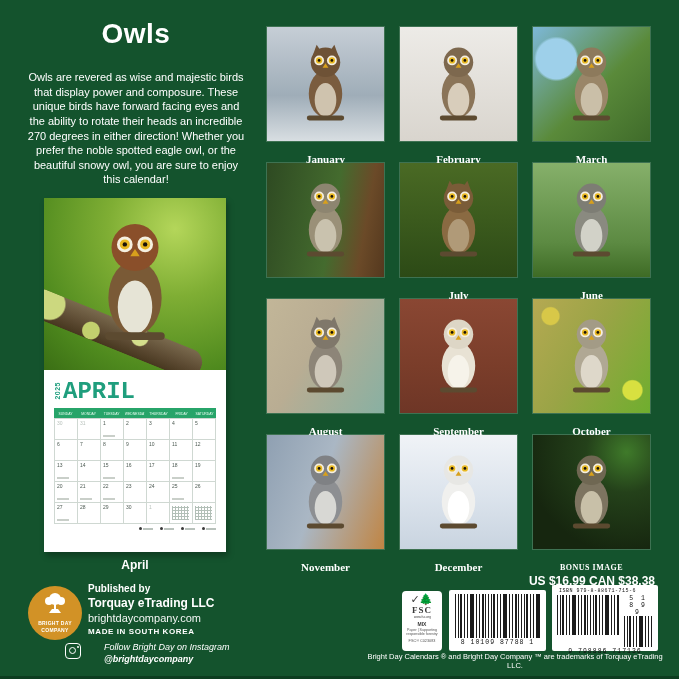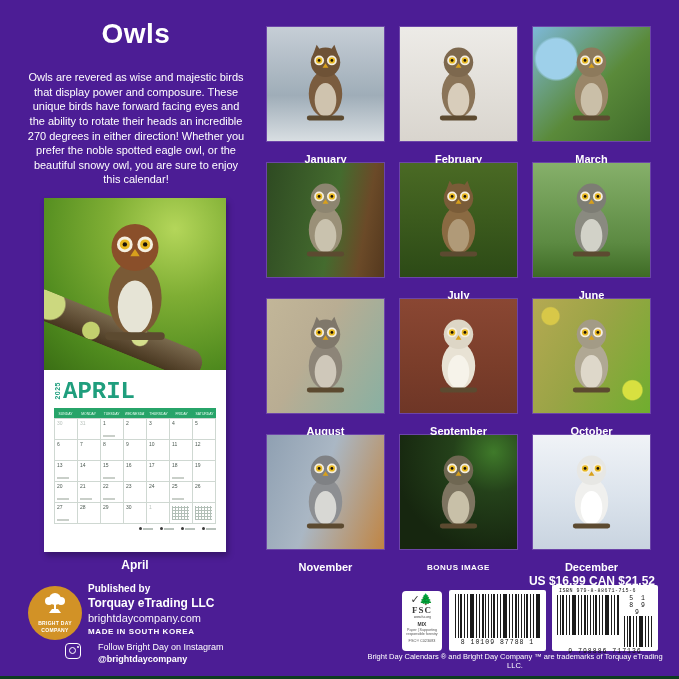--- a/index.html
+++ b/index.html
@@ -1,17 +1,17 @@
 <!DOCTYPE html>
 <html><head>
 <meta charset="utf-8">
 <style>
   html,body{margin:0;padding:0;}
   body{font-family:"Liberation Sans",sans-serif;}
-  #canvas{position:relative;width:679px;height:679px;background:#4c1d95;overflow:hidden;}
+  #canvas{position:relative;width:679px;height:679px;background:#14532d;overflow:hidden;}
   #bottom-edge{position:absolute;left:0;bottom:0;width:679px;height:3px;background:#0d3d20;}
 
   
   .page-title{position:absolute;left:28px;top:18px;width:216px;text-align:center;
     color:#fff;font-size:28px;font-weight:bold;letter-spacing:.5px;}
   .description{position:absolute;left:26px;top:70px;width:220px;text-align:center;
     color:#fff;font-size:11px;line-height:1.33;font-weight:500;}
 
   
   .mockup{position:absolute;left:44px;top:198px;width:182px;box-shadow:2px 4px 6px rgba(0,0,0,.28);}
@@ -51,36 +51,36 @@
     color:#fff;font-weight:bold;font-size:12px;}
 
   
   #months-grid{position:absolute;left:267px;top:27px;display:grid;
     grid-template-columns:repeat(3,117px);column-gap:16px;}
   .tile{width:117px;height:136px;}
   .thumb{width:117px;height:114px;overflow:hidden;position:relative;
     box-shadow:0 0 0 1px rgba(255,255,255,.18);}
   .thumb svg{position:absolute;left:29px;top:13px;width:59px;height:88px;}
   .tile-label{height:36px;display:flex;align-items:center;justify-content:center;
-    color:#fff;font-weight:bold;font-size:11px;}
+    color:#fff;font-weight:bold;font-size:11px;font-family:Liberation Serif, serif;}
   .tile-label.small{font-size:8px;letter-spacing:.5px;}
 
   
   .badge{position:absolute;left:28px;top:586px;width:54px;height:54px;border-radius:50%;
     background:#d29226;display:flex;flex-direction:column;align-items:center;
     justify-content:flex-end;padding-bottom:7px;box-sizing:border-box;}
   .badge svg{position:absolute;top:6px;left:15px;width:24px;height:22px;}
   .badge-text{color:#fff;font-size:5px;font-weight:bold;text-align:center;line-height:1.3;
     letter-spacing:.3px;}
   .pubtext{position:absolute;left:88px;top:583px;color:#fff;}
   .pub-by{font-size:10px;font-weight:bold;line-height:1.25;}
   .pub-co{font-size:12px;font-weight:bold;line-height:1.25;}
   .pub-web{font-size:11px;font-weight:400;line-height:1.3;opacity:.95;}
   .pub-made{font-size:8px;font-weight:bold;letter-spacing:.6px;margin-top:2px;}
-  .insta{position:absolute;left:65px;top:641px;display:flex;gap:17px;color:#fff;}
+  .insta{position:absolute;left:65px;top:641px;display:flex;gap:23px;color:#fff;font-style:italic;}
   .ig-icon{width:14px;height:14px;border:1.6px solid #fff;border-radius:4px;position:relative;
     margin-top:2px;}
   .ig-icon::before{content:"";position:absolute;left:3.2px;top:3.2px;width:5px;height:5px;
     border:1.4px solid #fff;border-radius:50%;}
   .ig-icon::after{content:"";position:absolute;right:1.5px;top:1.5px;width:2px;height:2px;
     border-radius:50%;background:#fff;}
   .ig-l1{font-size:9px;line-height:1.35;}
   .ig-l2{font-size:9px;font-weight:bold;line-height:1.35;}
 
   
@@ -459,56 +459,56 @@
             <circle cx="36.5" cy="18" r="3.2" fill="#e8b820"></circle>
   <circle cx="23.5" cy="18" r="1.4" fill="#1a1208"></circle>
             <circle cx="36.5" cy="18" r="1.4" fill="#1a1208"></circle>
   <path d="M30 21 L27 25.5 L33 25.5 Z" fill="#d8a01c"></path>
   <rect x="11" y="74" width="38" height="5" rx="2.5" fill="#5c4a30"></rect>
           </svg>
         </div>
         <div class="tile-label">November</div>
       </div>
       <div class="tile">
+        <div class="thumb" style="background: linear-gradient(rgb(240, 243, 247) 0%, rgb(219, 227, 236) 55%, rgb(201, 212, 224) 100%);">
+          <svg viewBox="0 0 60 84">
+
+  <ellipse cx="30" cy="52" rx="17" ry="24" fill="#f0f0ee"></ellipse>
+  <ellipse cx="30" cy="58" rx="11" ry="17" fill="#ffffff"></ellipse>
+  <circle cx="30" cy="20" r="15" fill="#e7e7e4"></circle>
+  <circle cx="23.5" cy="18" r="5" fill="#f5efe0"></circle>
+            <circle cx="36.5" cy="18" r="5" fill="#f5efe0"></circle>
+  <circle cx="23.5" cy="18" r="3.2" fill="#e8b820"></circle>
+            <circle cx="36.5" cy="18" r="3.2" fill="#e8b820"></circle>
+  <circle cx="23.5" cy="18" r="1.4" fill="#1a1208"></circle>
+            <circle cx="36.5" cy="18" r="1.4" fill="#1a1208"></circle>
+  <path d="M30 21 L27 25.5 L33 25.5 Z" fill="#d8a01c"></path>
+  <rect x="11" y="74" width="38" height="5" rx="2.5" fill="#5c4a30"></rect>
+          </svg>
+        </div>
+        <div class="tile-label">December</div>
+      </div>
+      <div class="tile">
         <div class="thumb" style="background: radial-gradient(circle at 80% 15%, rgb(63, 122, 42) 0%, rgb(36, 65, 26) 30%, rgb(22, 38, 15) 75%);">
           <svg viewBox="0 0 60 84">
 
   <ellipse cx="30" cy="52" rx="17" ry="24" fill="#7d7460"></ellipse>
   <ellipse cx="30" cy="58" rx="11" ry="17" fill="#c8c0a8"></ellipse>
   <circle cx="30" cy="20" r="15" fill="#6f6752"></circle>
   <circle cx="23.5" cy="18" r="5" fill="#f5efe0"></circle>
             <circle cx="36.5" cy="18" r="5" fill="#f5efe0"></circle>
   <circle cx="23.5" cy="18" r="3.2" fill="#e8b820"></circle>
             <circle cx="36.5" cy="18" r="3.2" fill="#e8b820"></circle>
   <circle cx="23.5" cy="18" r="1.4" fill="#1a1208"></circle>
             <circle cx="36.5" cy="18" r="1.4" fill="#1a1208"></circle>
   <path d="M30 21 L27 25.5 L33 25.5 Z" fill="#d8a01c"></path>
   <rect x="11" y="74" width="38" height="5" rx="2.5" fill="#5c4a30"></rect>
           </svg>
         </div>
         <div class="tile-label small">BONUS IMAGE</div>
-      </div>
-      <div class="tile">
-        <div class="thumb" style="background: linear-gradient(rgb(240, 243, 247) 0%, rgb(219, 227, 236) 55%, rgb(201, 212, 224) 100%);">
-          <svg viewBox="0 0 60 84">
-
-  <ellipse cx="30" cy="52" rx="17" ry="24" fill="#f0f0ee"></ellipse>
-  <ellipse cx="30" cy="58" rx="11" ry="17" fill="#ffffff"></ellipse>
-  <circle cx="30" cy="20" r="15" fill="#e7e7e4"></circle>
-  <circle cx="23.5" cy="18" r="5" fill="#f5efe0"></circle>
-            <circle cx="36.5" cy="18" r="5" fill="#f5efe0"></circle>
-  <circle cx="23.5" cy="18" r="3.2" fill="#e8b820"></circle>
-            <circle cx="36.5" cy="18" r="3.2" fill="#e8b820"></circle>
-  <circle cx="23.5" cy="18" r="1.4" fill="#1a1208"></circle>
-            <circle cx="36.5" cy="18" r="1.4" fill="#1a1208"></circle>
-  <path d="M30 21 L27 25.5 L33 25.5 Z" fill="#d8a01c"></path>
-  <rect x="11" y="74" width="38" height="5" rx="2.5" fill="#5c4a30"></rect>
-          </svg>
-        </div>
-        <div class="tile-label">December</div>
       </div>
     </div>
 
   <div class="badge">
     <svg viewBox="0 0 24 22">
       <circle cx="12" cy="7" r="6" fill="#fff"></circle>
         <circle cx="6" cy="9" r="4" fill="#fff"></circle>
       <circle cx="18" cy="9" r="4" fill="#fff"></circle>
         <rect x="11" y="10" width="2" height="9" fill="#fff"></rect>
       <path d="M6 21 L18 21 L15 17 L9 17 Z" fill="#fff"></path>
@@ -526,21 +526,21 @@
   </div>
 
   <div class="insta">
     <div class="ig-icon"></div>
     <div>
       <div class="ig-l1">Follow Bright Day on Instagram</div>
       <div class="ig-l2">@brightdaycompany</div>
     </div>
   </div>
 
-  <div class="price">US $16.99  CAN $21.52</div>
+  <div class="price">US $16.99  CAN $38.38</div>
 
   <div class="fsc">
     <div class="fsc-logo">✓🌲</div>
     <div class="fsc-name">FSC</div>
     <div class="fsc-web">www.fsc.org</div>
     <div class="fsc-mix">MIX</div>
     <div class="fsc-desc">Paper | Supporting responsible forestry</div>
     <div class="fsc-code">FSC® C023083</div>
   </div>
 

